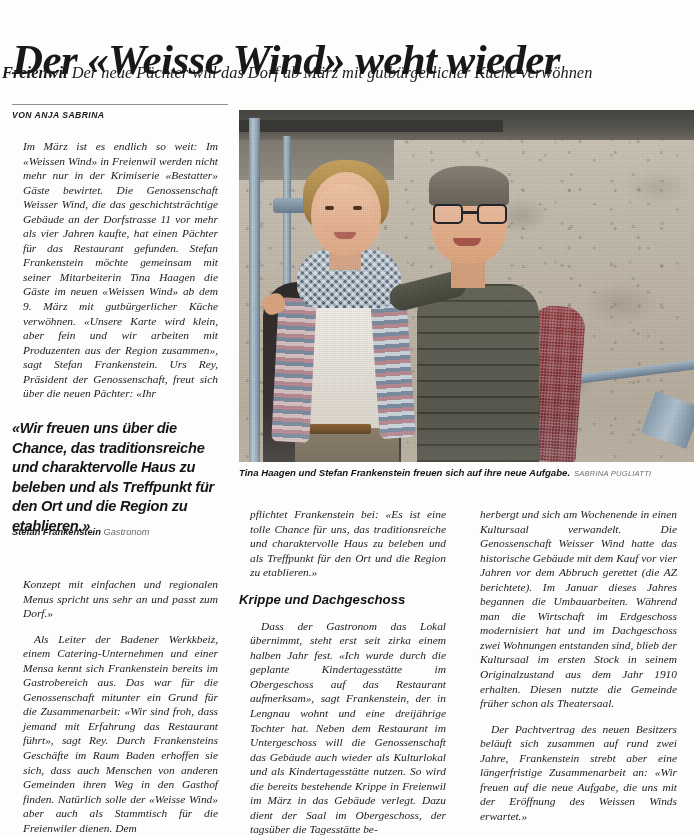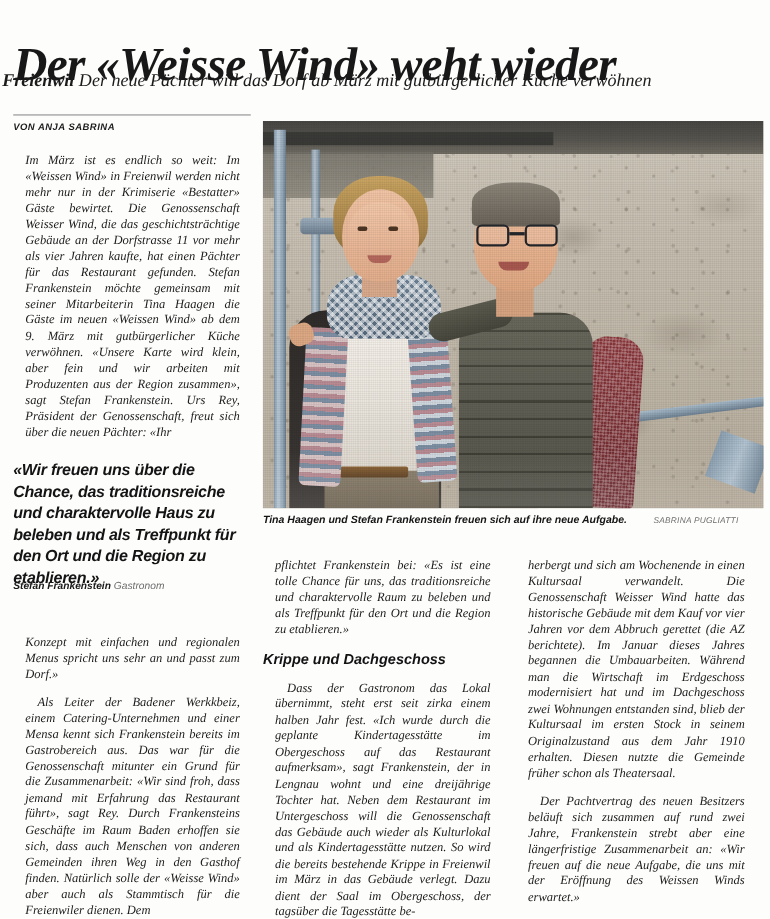--- a/index.html
+++ b/index.html
@@ -403,21 +403,21 @@
     font-weight: bold;
     color: #141414;
     white-space: nowrap;
   }
   .credit {
     font-family: "Liberation Sans", sans-serif;
     font-weight: normal;
     font-size: 7.6px;
     letter-spacing: 0.2px;
     color: #6e6e6e;
-    margin-left: 24px;
+    margin-left: 4px;
   }
 </style>
 </head>
 <body>
 
 <div class="page">
 
   <h1 class="headline">Der «Weisse Wind» weht wieder</h1>
 
   <div class="kicker">
@@ -491,21 +491,21 @@
     <span class="name">Stefan Frankenstein</span>
     <span>Gastronom</span>
   </div>
 
   <div class="col" id="col1b">
     <p>Konzept mit einfachen und regionalen Menus spricht uns sehr an und passt zum Dorf.»</p>
     <p class="indent">Als Leiter der Badener Werkkbeiz, einem Catering-Unternehmen und einer Mensa kennt sich Frankenstein bereits im Gastrobereich aus. Das war für die Genossenschaft mitunter ein Grund für die Zusammenarbeit: «Wir sind froh, dass jemand mit Erfahrung das Restaurant führt», sagt Rey. Durch Frankensteins Geschäfte im Raum Baden erhoffen sie sich, dass auch Menschen von anderen Gemeinden ihren Weg in den Gasthof finden. Natürlich solle der «Weisse Wind» aber auch als Stammtisch für die Freienwiler dienen. Dem</p>
   </div>
 
   <div class="col" id="col2">
-    <p>pflichtet Frankenstein bei: «Es ist eine tolle Chance für uns, das traditionsreiche und charaktervolle Raum zu beleben und als Treffpunkt für den Ort und die Region zu etablieren.»</p>
+    <p>pflichtet Frankenstein bei: «Es ist eine tolle Chance für uns, das traditionsreiche und charaktervolle Haus zu beleben und als Treffpunkt für den Ort und die Region zu etablieren.»</p>
     <h2 class="subhead">Krippe und Dachgeschoss</h2>
     <p class="indent">Dass der Gastronom das Lokal übernimmt, steht erst seit zirka einem halben Jahr fest. «Ich wurde durch die geplante Kindertagesstätte im Obergeschoss auf das Restaurant aufmerksam», sagt Frankenstein, der in Lengnau wohnt und eine dreijährige Tochter hat. Neben dem Restaurant im Untergeschoss will die Genossenschaft das Gebäude auch wieder als Kulturlokal und als Kindertagesstätte nutzen. So wird die bereits bestehende Krippe in Freienwil im März in das Gebäude verlegt. Dazu dient der Saal im Obergeschoss, der tagsüber die Tagesstätte be-</p>
   </div>
 
   <div class="col" id="col3">
     <p>herbergt und sich am Wochenende in einen Kultursaal verwandelt. Die Genossenschaft Weisser Wind hatte das historische Gebäude mit dem Kauf vor vier Jahren vor dem Abbruch gerettet (die AZ berichtete). Im Januar dieses Jahres begannen die Umbauarbeiten. Während man die Wirtschaft im Erdgeschoss modernisiert hat und im Dachgeschoss zwei Wohnungen entstanden sind, blieb der Kultursaal im ersten Stock in seinem Originalzustand aus dem Jahr 1910 erhalten. Diesen nutzte die Gemeinde früher schon als Theatersaal.</p>
     <p class="indent">Der Pachtvertrag des neuen Besitzers beläuft sich zusammen auf rund zwei Jahre, Frankenstein strebt aber eine längerfristige Zusammenarbeit an: «Wir freuen auf die neue Aufgabe, die uns mit der Eröffnung des Weissen Winds erwartet.»</p>
   </div>
 
 </div>

